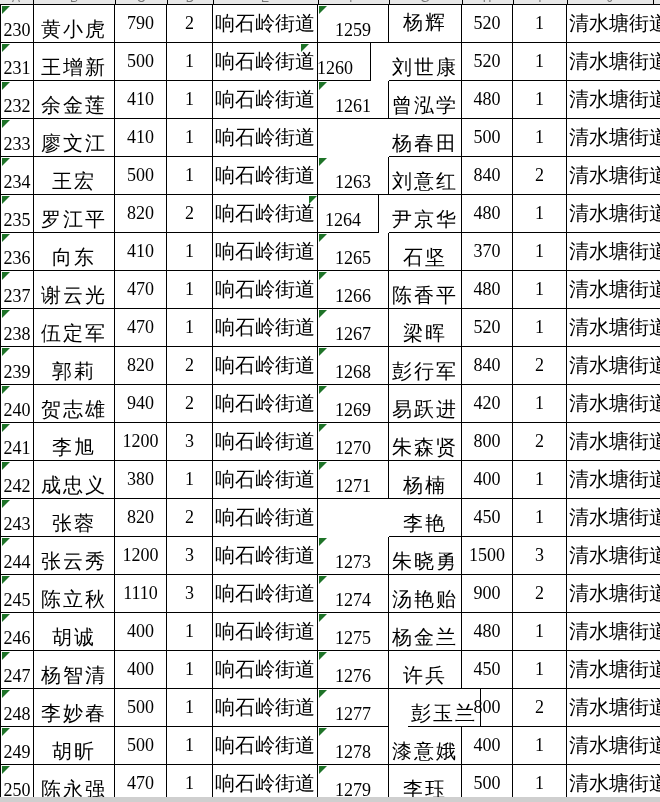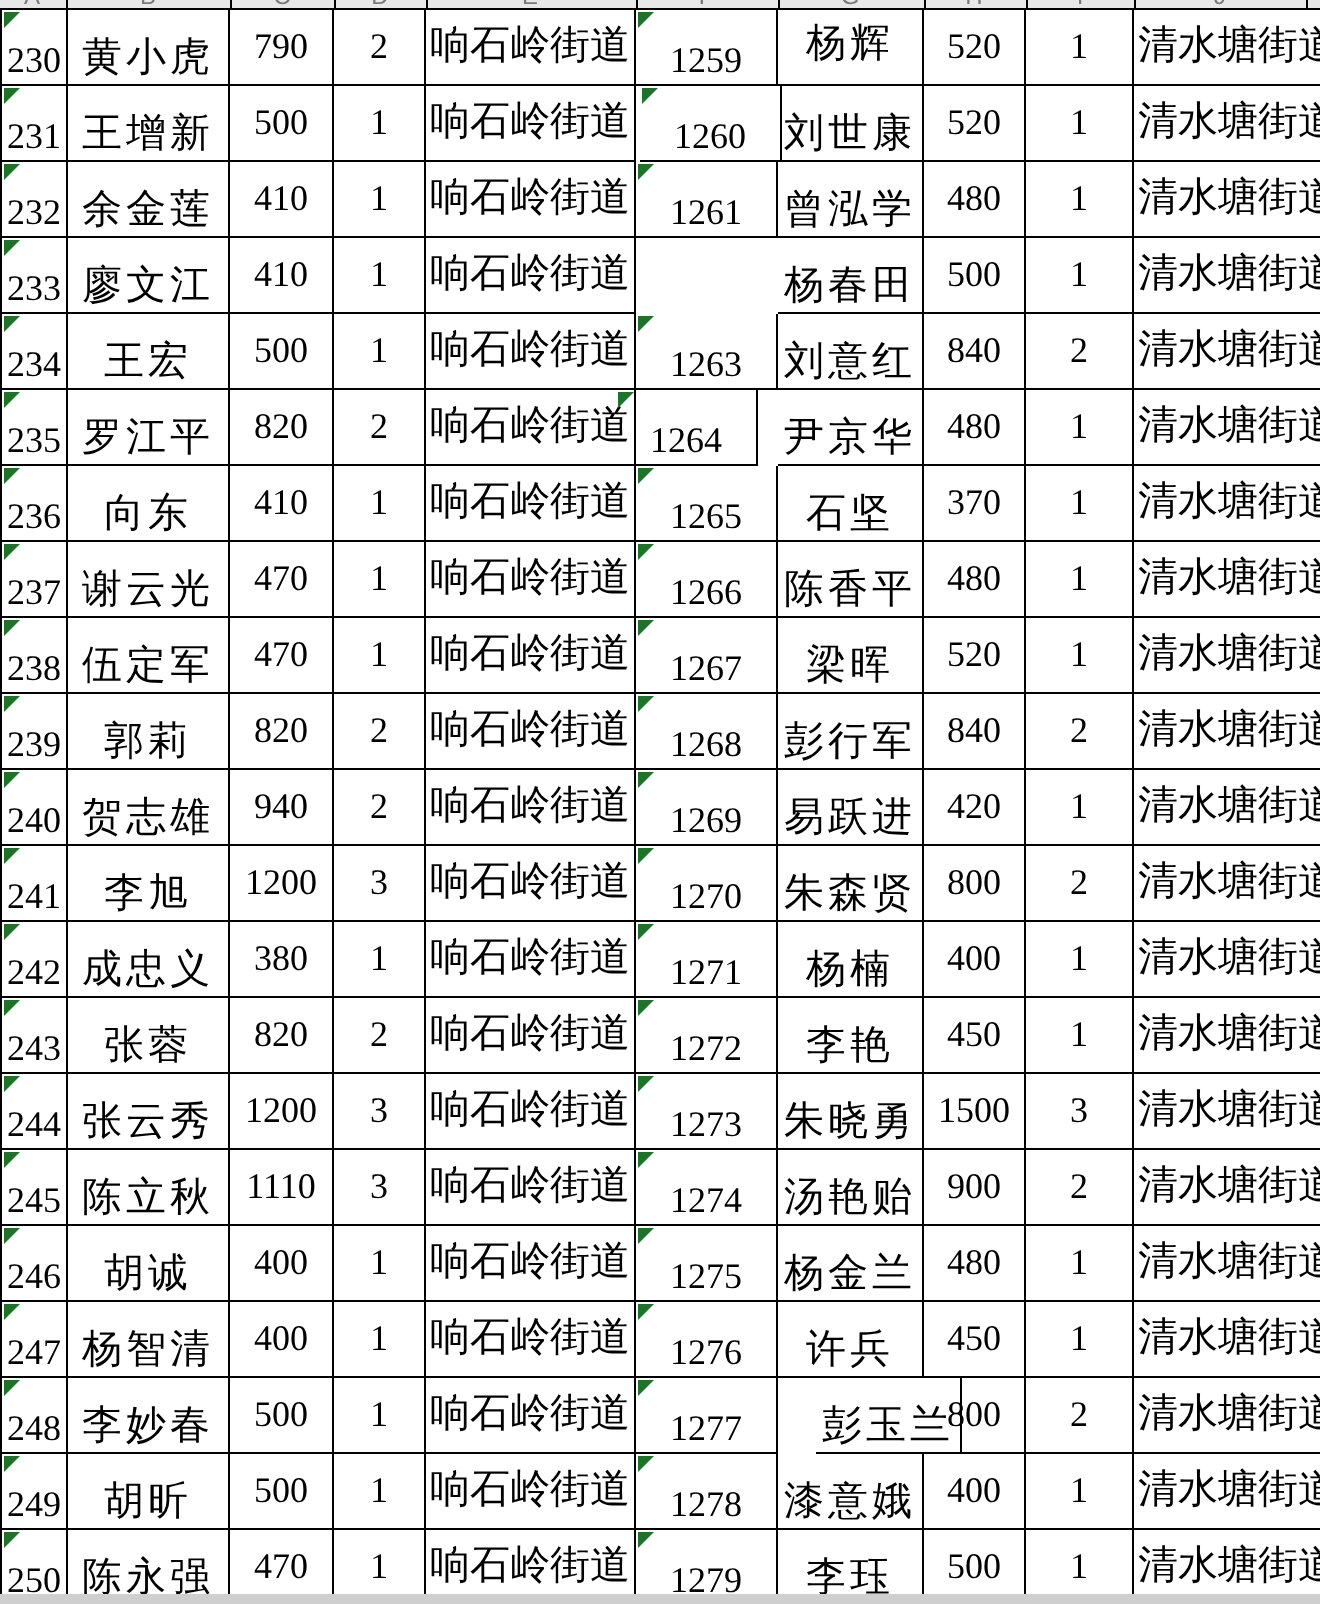--- a/index.html
+++ b/index.html
@@ -111,21 +111,21 @@
         </div>
         <div class="cell num v-mid" style="left: 115px; width: 52px;">
           <span>500</span>
         </div>
         <div class="cell num v-mid" style="left: 167px; width: 46px;">
           <span>1</span>
         </div>
         <div class="cell cjk v-mid" style="left: 213px; width: 105px;">
           <span>响石岭街道</span>
         </div>
-        <div class="cell num v-bottom" style="left: 320px; width: 71px;">
+        <div class="cell num v-bottom" style="left: 300px; width: 71px;">
           <span>1260</span>
           <span class="tri" style="border-top-color: rgb(30, 115, 40);"></span>
         </div>
         <div class="cell cjk name v-bottom" style="left: 389px; width: 73px; font-family: Liberation Serif, serif;">
           <span>刘世康</span>
         </div>
         <div class="cell num v-mid" style="left: 462px; width: 51px;">
           <span>520</span>
         </div>
         <div class="cell num v-mid" style="left: 513px; width: 54px;">
@@ -514,24 +514,20 @@
           <span>张蓉</span>
         </div>
         <div class="cell num v-mid" style="left: 115px; width: 52px;">
           <span>820</span>
         </div>
         <div class="cell num v-mid" style="left: 167px; width: 46px;">
           <span>2</span>
         </div>
         <div class="cell cjk v-mid" style="left: 213px; width: 105px;">
           <span>响石岭街道</span>
-        </div>
-        <div class="cell num v-bottom" style="left: 318px; width: 71px;">
-          <span>1272</span>
-          <span class="tri" style="border-top-color: rgb(30, 115, 40);"></span>
         </div>
         <div class="cell cjk name v-bottom" style="left: 389px; width: 73px;">
           <span>李艳</span>
         </div>
         <div class="cell num v-mid" style="left: 462px; width: 51px;">
           <span>450</span>
         </div>
         <div class="cell num v-mid" style="left: 513px; width: 54px;">
           <span>1</span>
         </div>

